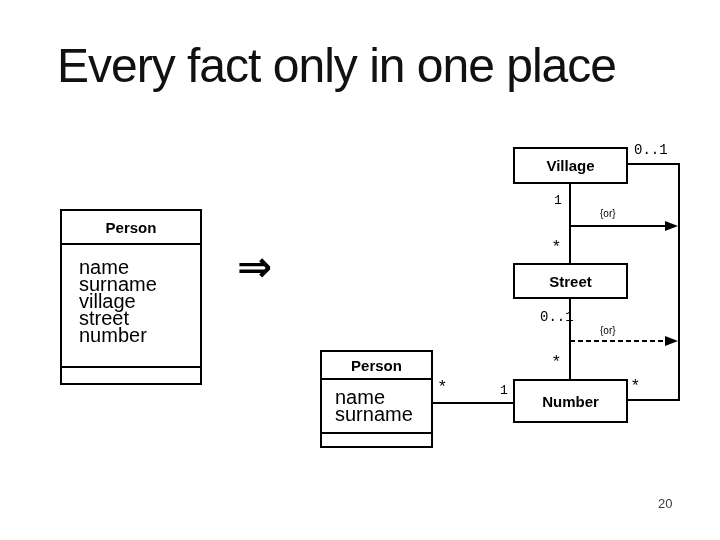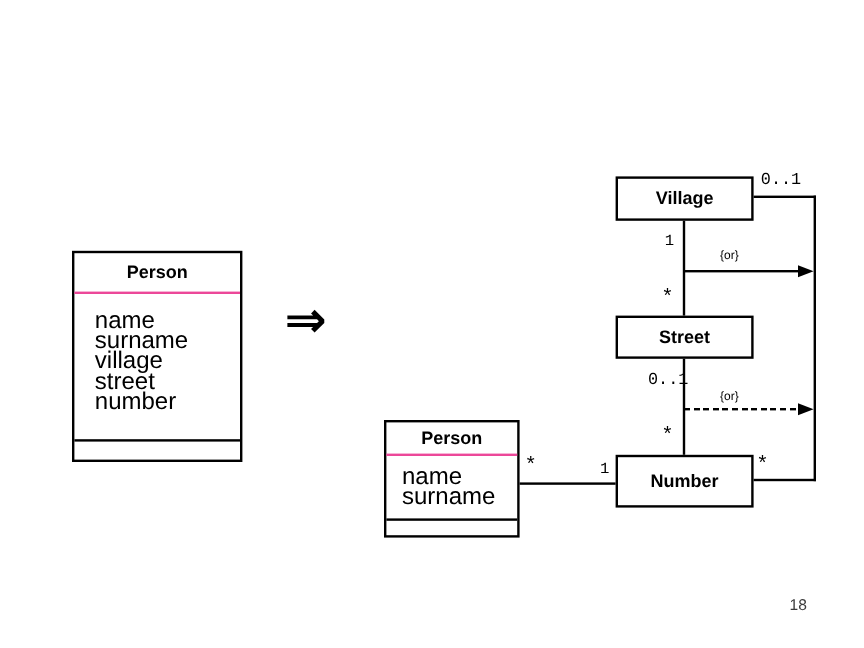--- a/index.html
+++ b/index.html
@@ -31,21 +31,21 @@
     box-sizing: border-box;
     border: 2px solid #000000;
     background: #ffffff;
     display: flex;
     flex-direction: column;
   }
   .uml-header {
     font-weight: bold;
     text-align: center;
     font-size: 15px;
-    border-bottom: 2px solid #ec4899;
+    border-bottom: 2px solid #000000;
     display: flex;
     align-items: center;
     justify-content: center;
   }
   .uml-attrs {
     font-size: 20px;
     line-height: 17px;
   }
   .uml-empty {
     border-top: 2px solid #000000;
@@ -115,20 +115,21 @@
     top: 496px;
     font-size: 13px;
     color: #3c3c3c;
   }
 </style>
 </head>
 <body>
 
 <div class="slide">
 
+  <div class="slide-title">Every fact only in one place</div>
 
   <div class="uml-class" style="left:60px; top:209px; width:142px; height:176px;">
     <div class="uml-header" style="height:32px;">Person</div>
     <div class="uml-attrs" style="height:107px; padding:14px 0 0 17px;">
       <div>name</div>
       <div>surname</div>
       <div>village</div>
       <div>street</div>
       <div>number</div>
     </div>
@@ -180,15 +181,15 @@
   <div class="mult-or" style="left:600px; top:324px;">{or}</div>
 
   <div class="star" style="left:553px; top:356px;">*</div>
 
   <div class="star" style="left:439px; top:381px;">*</div>
 
   <div class="mult" style="left:500px; top:384px;">1</div>
 
   <div class="star" style="left:632px; top:380px;">*</div>
 
-  <div class="page-number">18</div>
+  <div class="page-number">20</div>
 
 </div>
 
 </body></html>

